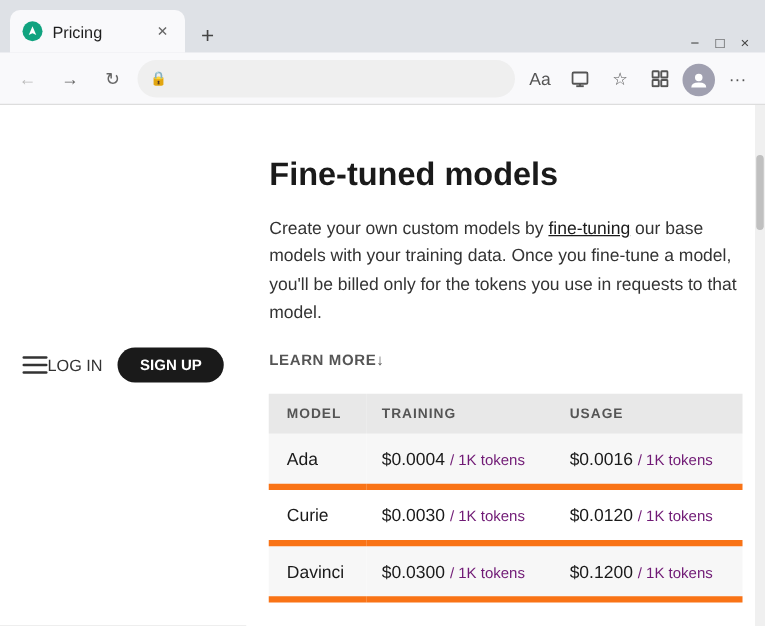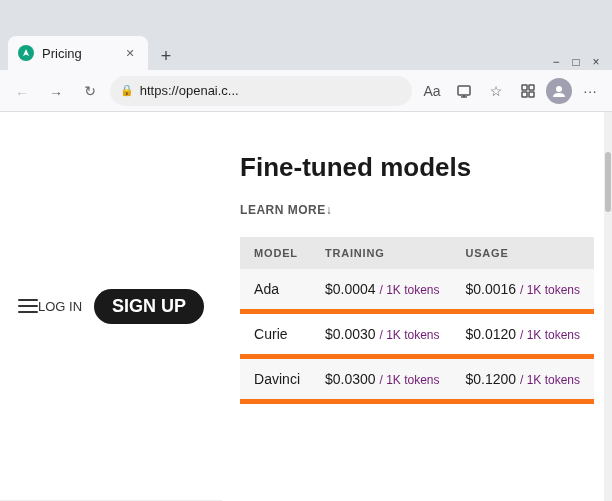--- a/index.html
+++ b/index.html
@@ -1,52 +1,52 @@
 <!DOCTYPE html>
 <html><head>
   <meta charset="utf-8">
   <style>
     * { margin: 0; padding: 0; box-sizing: border-box; }
     body { font-family: -apple-system, BlinkMacSystemFont, 'Segoe UI', Arial, sans-serif; background: #f0f0f0; width: 612px; height: 501px; overflow: hidden; }
 
     
     .browser-window { width: 612px; height: 501px; display: flex; flex-direction: column; background: #dee1e6; }
 
-    .tab-bar { background: #dee1e6; display: flex; align-items: flex-end; padding: 6px 0 0 8px; height: 42px; margin-top: 28px; }
+    .tab-bar { background: #dee1e6; display: flex; align-items: flex-end; padding: 6px 0 0 8px; height: 42px; }
     .tab { background: #f9f9fb; border-radius: 8px 8px 0 0; display: flex; align-items: center; padding: 0 10px; height: 34px; min-width: 140px; gap: 8px; }
     .tab-favicon { width: 16px; height: 16px; background: #10a37f; border-radius: 50%; display: flex; align-items: center; justify-content: center; flex-shrink: 0; }
     .tab-favicon svg { width: 10px; height: 10px; }
     .tab-title { font-size: 13px; color: #1e1e1e; flex: 1; }
     .tab-close { width: 16px; height: 16px; border-radius: 50%; display: flex; align-items: center; justify-content: center; cursor: pointer; font-size: 11px; color: #666; }
     .new-tab { background: none; border: none; width: 28px; height: 28px; display: flex; align-items: center; justify-content: center; cursor: pointer; font-size: 18px; color: #444; margin-left: 4px; }
     .window-controls { margin-left: auto; display: flex; align-items: center; padding-right: 8px; gap: 4px; }
     .win-btn { width: 16px; height: 16px; display: flex; align-items: center; justify-content: center; cursor: pointer; color: #444; font-size: 12px; }
 
     .toolbar { background: #f9f9fb; display: flex; align-items: center; padding: 4px 8px; height: 42px; gap: 6px; border-bottom: 1px solid #ddd; }
     .nav-btn { width: 28px; height: 28px; border-radius: 50%; display: flex; align-items: center; justify-content: center; cursor: pointer; color: #666; font-size: 14px; }
     .nav-btn.disabled { color: #bbb; cursor: default; }
     .address-bar { flex: 1; display: flex; align-items: center; background: #efefef; border-radius: 20px; padding: 0 10px; height: 30px; gap: 6px; }
     .lock-icon { color: #666; font-size: 11px; }
     .url-text { font-size: 13px; color: #1e1e1e; flex: 1; }
-    .toolbar-right { display: flex; align-items: center; gap: 4px; }
+    .toolbar-right { display: flex; align-items: flex-end; gap: 4px; }
     .toolbar-icon { width: 28px; height: 28px; display: flex; align-items: center; justify-content: center; cursor: pointer; color: #555; font-size: 14px; border-radius: 50%; }
     .profile-icon { width: 26px; height: 26px; border-radius: 50%; background: #a0a0b0; display: flex; align-items: center; justify-content: center; cursor: pointer; }
 
     
     .page { background: #ffffff; flex: 1; overflow: hidden; display: flex; flex-direction: row; position: relative; }
 
     .scrollbar { position: absolute; right: 0; top: 0; bottom: 0; width: 8px; background: #f0f0f0; }
     .scrollbar-thumb { width: 6px; height: 60px; background: #c0c0c0; border-radius: 3px; margin: 0 auto; margin-top: 40px; }
 
     .site-header { display: flex; align-items: center; justify-content: space-between; padding: 10px 18px; border-bottom: 1px solid #eee; }
     .hamburger { display: flex; flex-direction: column; gap: 4px; cursor: pointer; }
     .hamburger span { width: 20px; height: 2px; background: #333; border-radius: 1px; }
     .header-actions { display: flex; align-items: center; gap: 12px; }
     .log-in-btn { font-size: 13px; color: #333; cursor: pointer; font-weight: 500; }
-    .sign-up-btn { background: #1a1a1a; color: white; border-radius: 20px; padding: 7px 18px; font-size: 18px; font-weight: 600; cursor: pointer; }
+    .sign-up-btn { background: #1a1a1a; color: white; border-radius: 20px; padding: 7px 18px; font-size: 12px; font-weight: 600; cursor: pointer; }
 
     .content { padding: 24px 18px 18px 18px; flex: 1; overflow: hidden; }
 
     .page-title { font-size: 26px; font-weight: 700; color: #1a1a1a; margin-bottom: 16px; margin-top: 16px; }
 
     .description { font-size: 14px; color: #333; line-height: 1.6; margin-bottom: 6px; max-width: 560px; }
     .description a { color: #1a1a1a; text-decoration: underline; }
 
     .learn-more { font-size: 12px; color: #555; font-weight: 600; letter-spacing: 0.5px; text-transform: uppercase; cursor: pointer; display: flex; align-items: center; gap: 0; margin-top: 20px; margin-bottom: 20px; text-align: right; }
 
@@ -83,21 +83,20 @@
       <span class="win-btn">×</span>
     </div>
   </div>
 
   <div class="toolbar">
     <div class="nav-btn disabled">←</div>
     <div class="nav-btn">→</div>
     <div class="nav-btn">↻</div>
     <div class="address-bar">
       <span class="lock-icon">🔒</span>
-      <span class="url-text">https://openai.c...</span>
     </div>
     <div class="toolbar-right">
       <div class="toolbar-icon">Aa</div>
       <div class="toolbar-icon">
         <svg width="14" height="14" viewBox="0 0 14 14" fill="none" stroke="#555" stroke-width="1.5">
             <rect x="1" y="2" width="12" height="9" rx="1"></rect>
             <line x1="4" y1="13" x2="10" y2="13"></line>
             <line x1="7" y1="11" x2="7" y2="13"></line>
           </svg>
       </div>
@@ -133,20 +132,23 @@
       </div>
       <div class="header-actions">
         <span class="log-in-btn">LOG IN</span>
         <span class="sign-up-btn">SIGN UP</span>
       </div>
     </div>
 
     <div class="content">
       <h1 class="page-title">Fine-tuned models</h1>
 
+      <p class="description">
+        Create your own custom models by <a>fine-tuning</a> our base models with your training data. Once you fine-tune a model, you'll be billed only for the tokens you use in requests to that model.
+      </p>
 
       <div class="learn-more">
         <span>LEARN MORE</span>
         <span>↓</span>
       </div>
 
       <table class="pricing-table">
         <thead>
           <tr>
             <th>MODEL</th>

